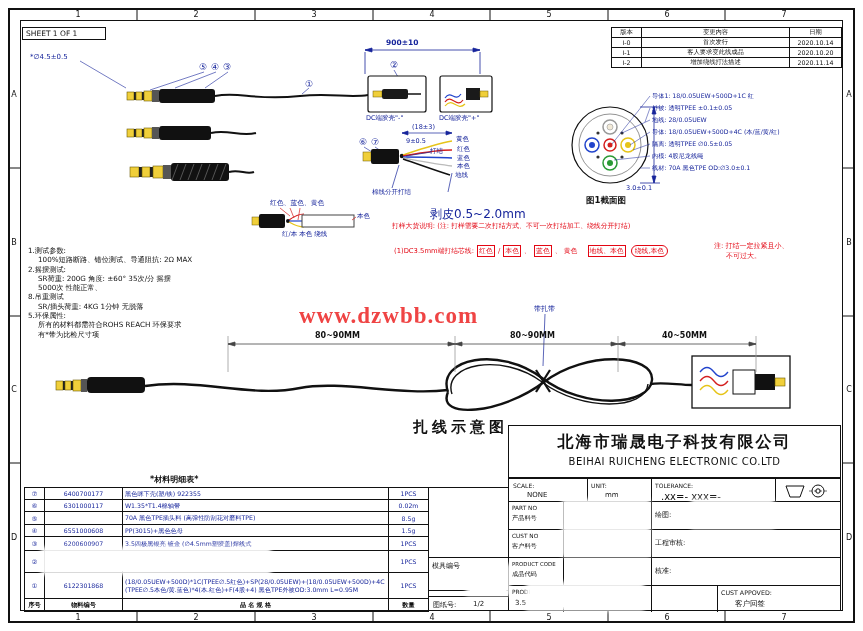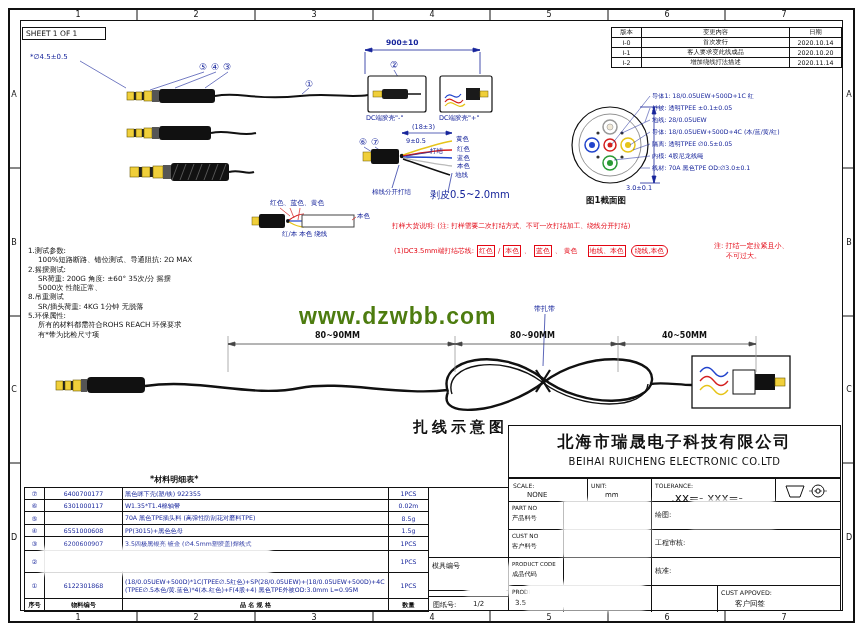--- a/index.html
+++ b/index.html
@@ -19,22 +19,22 @@
 .rev{position:absolute;left:611px;top:27px;width:231px;border-collapse:collapse;
   font-size:6.3px;color:#111;table-layout:fixed}
 .rev td{border:1px solid #111;height:9px;text-align:center;padding:0 1px;overflow:hidden;white-space:nowrap}
 .notes{position:absolute;left:28px;top:246px;width:340px;color:#111;font-size:7.2px}
 .notes div{line-height:9.3px;white-space:nowrap}
 .notes .ind{padding-left:10px}
 .knotline{position:absolute;left:394px;top:245px;font-size:6.8px;color:#e30613;white-space:nowrap}
 .knotline span{display:inline-block;vertical-align:middle}
 .boxed{border:1px solid #e30613;padding:0 1px;margin:0 1px}
 .oval{border:1px solid #e30613;border-radius:7px;padding:0 3px;margin:0 2px}
-.watermark{position:absolute;left:299px;top:303px;font-size:23px;font-weight:bold;color:#4d7c0f;
-  letter-spacing:1px;font-family:Liberation Sans, sans-serif}
+.watermark{position:absolute;left:299px;top:303px;font-size:23px;font-weight:bold;color:#ef4444;
+  letter-spacing:1px;font-family:Liberation Serif, serif}
 .companybox{position:absolute;left:508px;top:425px;width:333px;height:53px;border:1.3px solid #111;
   text-align:center;color:#111}
 .companybox .cn{margin-top:6px;font-size:16px;font-weight:bold;letter-spacing:2px}
 .companybox .en{margin-top:3px;font-size:10px;font-weight:normal;letter-spacing:.5px}
 .titleblock{position:absolute;left:508px;top:478px;width:333px;height:133px;border:1.3px solid #111}
 .titleblock .hl{position:absolute;left:0;right:0;border-top:1px solid #111;height:0}
 .titleblock .vl{position:absolute;top:0;border-left:1px solid #111;width:0}
 .tb{position:absolute;white-space:nowrap;color:#111;font-size:6px}
 .strip{position:absolute;left:428px;top:487px;width:81px;height:104px;border:1.2px solid #111}
 .strip .hl{position:absolute;left:0;right:0;border-top:1px solid #111;height:0}
@@ -341,21 +341,21 @@
   <div class="callout" style="left:371px;top:138px">⑦</div>
 
   <div class="t" style="left:412px;top:124px;font-size:6.5px">(18±3)</div>
   <div class="t" style="left:406px;top:138px;font-size:6.5px">9±0.5</div>
   <div class="t" style="left:430px;top:148px;font-size:6.5px">打结</div>
   <div class="t" style="left:456px;top:136px;font-size:6.5px">黄色</div>
   <div class="t" style="left:457px;top:146px;font-size:6.5px">红色</div>
   <div class="t" style="left:457px;top:155px;font-size:6.5px">蓝色</div>
   <div class="t" style="left:457px;top:163px;font-size:6.5px">本色</div>
   <div class="t" style="left:455px;top:172px;font-size:6.5px">地线</div>
-  <div class="t" style="left:430px;top:189px;font-size:10px">剥皮0.5~2.0mm</div>
+  <div class="t" style="left:430px;top:208px;font-size:12px">剥皮0.5~2.0mm</div>
   <div class="t" style="left:372px;top:189px;font-size:6.5px">棉线分开打结</div>
 
   <div class="t" style="left:270px;top:200px;font-size:6.8px">红色、蓝色、黄色</div>
   <div class="t" style="left:357px;top:213px;font-size:6.5px">本色</div>
   <div class="t" style="left:282px;top:231px;font-size:6.5px">红/本  本色  绕线</div>
 
   <div class="t" style="left:652px;top:92px;font-size:6.2px">导体1: 18/0.05UEW+500D+1C 红</div>
   <div class="t" style="left:652px;top:104px;font-size:6.2px">外被: 透明TPEE ±0.1±0.05</div>
   <div class="t" style="left:652px;top:116px;font-size:6.2px">地线: 28/0.05UEW</div>
   <div class="t" style="left:652px;top:128px;font-size:6.2px">导体: 18/0.05UEW+500D+4C (本/蓝/黄/红)</div>
@@ -417,21 +417,21 @@
     <div class="vl" style="left:266px;height:22px"></div>
     <div class="vl" style="left:54px;top:22px;height:111px"></div>
     <div class="vl" style="left:142px;top:22px;height:111px"></div>
     <div class="vl" style="left:208px;top:106px;height:27px"></div>
 
     <div class="tb" style="left:4px;top:3px">SCALE:</div>
     <div class="tb" style="left:18px;top:12px;font-size:7px">NONE</div>
     <div class="tb" style="left:82px;top:3px">UNIT:</div>
     <div class="tb" style="left:96px;top:12px;font-size:7px">mm</div>
     <div class="tb" style="left:146px;top:3px">TOLERANCE:</div>
-    <div class="tb" style="left:162px;top:12px;font-size:12px">.xx=-  xxx=-</div>
+    <div class="tb" style="left:152px;top:12px;font-size:10px">.xx=-  xxx=-</div>
 
     <div class="tb" style="left:3px;top:26px;font-size:5.8px">PART  NO</div>
     <div class="tb" style="left:3px;top:35px;font-size:6.2px">产品料号</div>
     <div class="tb" style="left:3px;top:54px;font-size:5.8px">CUST  NO</div>
     <div class="tb" style="left:3px;top:63px;font-size:6.2px">客户料号</div>
     <div class="tb" style="left:3px;top:82px;font-size:5.4px">PRODUCT CODE</div>
     <div class="tb" style="left:3px;top:91px;font-size:6.2px">成品代码</div>
     <div class="tb" style="left:3px;top:110px;font-size:5.8px">PRODU</div>
     <div class="tb" style="left:6px;top:120px;font-size:7px">3.5</div>
 

